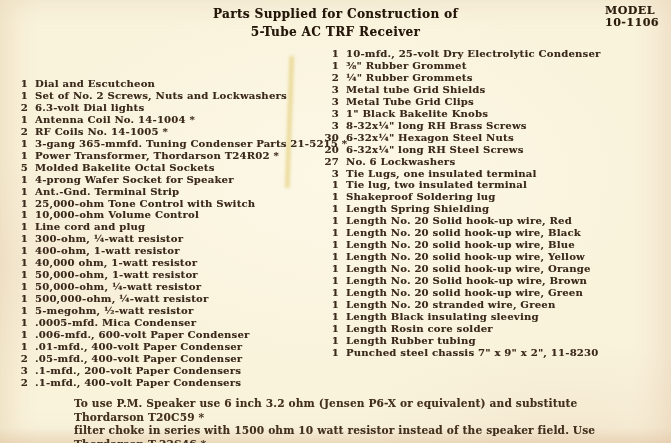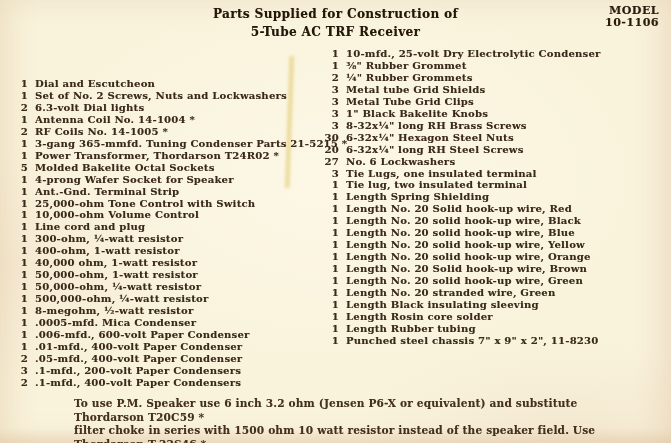--- a/index.html
+++ b/index.html
@@ -27,21 +27,21 @@
   }
   .title-block{
     position:absolute;top:5px;left:0;width:671px;text-align:center;
   }
   .title-line{
     font-size:12px;font-weight:700;color:#241608;letter-spacing:0.4px;
     line-height:18px;
     text-shadow:0.3px 0.3px 0 rgba(36,22,8,0.45);
   }
   .model-block{
-    position:absolute;top:5px;right:12px;text-align:right;
+    position:absolute;top:5px;right:12px;text-align:left;
   }
   .model-line{
     font-size:11px;font-weight:700;color:#2c1c0c;letter-spacing:0.5px;line-height:12px;
     text-shadow:0.3px 0.3px 0 rgba(36,22,8,0.4);
   }
   .columns{position:absolute;top:48px;left:0;width:671px;}
   .col{position:absolute;top:0;}
   .col-left{left:12px;width:318px;margin-top:30px;}
   .col-right{left:317px;width:330px;}
   .row{
@@ -90,41 +90,42 @@
         <div class="row"><span class="qty">1</span><span class="desc">Ant.-Gnd. Terminal Strip</span></div>
         <div class="row"><span class="qty">1</span><span class="desc">25,000-ohm Tone Control with Switch</span></div>
         <div class="row"><span class="qty">1</span><span class="desc">10,000-ohm Volume Control</span></div>
         <div class="row"><span class="qty">1</span><span class="desc">Line cord and plug</span></div>
         <div class="row"><span class="qty">1</span><span class="desc">300-ohm, ¼-watt resistor</span></div>
         <div class="row"><span class="qty">1</span><span class="desc">400-ohm, 1-watt resistor</span></div>
         <div class="row"><span class="qty">1</span><span class="desc">40,000 ohm, 1-watt resistor</span></div>
         <div class="row"><span class="qty">1</span><span class="desc">50,000-ohm, 1-watt resistor</span></div>
         <div class="row"><span class="qty">1</span><span class="desc">50,000-ohm, ¼-watt resistor</span></div>
         <div class="row"><span class="qty">1</span><span class="desc">500,000-ohm, ¼-watt resistor</span></div>
-        <div class="row"><span class="qty">1</span><span class="desc">8-megohm, ½-watt resistor</span></div>
+        <div class="row"><span class="qty">1</span><span class="desc">5-megohm, ½-watt resistor</span></div>
         <div class="row"><span class="qty">1</span><span class="desc">.0005-mfd. Mica Condenser</span></div>
         <div class="row"><span class="qty">1</span><span class="desc">.006-mfd., 600-volt Paper Condenser</span></div>
         <div class="row"><span class="qty">1</span><span class="desc">.01-mfd., 400-volt Paper Condenser</span></div>
         <div class="row"><span class="qty">2</span><span class="desc">.05-mfd., 400-volt Paper Condenser</span></div>
         <div class="row"><span class="qty">3</span><span class="desc">.1-mfd., 200-volt Paper Condensers</span></div>
         <div class="row"><span class="qty">2</span><span class="desc">.1-mfd., 400-volt Paper Condensers</span></div>
       </div>
     <div class="col col-right">
         <div class="row"><span class="qty">1</span><span class="desc">10-mfd., 25-volt Dry Electrolytic Condenser</span></div>
         <div class="row"><span class="qty">1</span><span class="desc">⅜" Rubber Grommet</span></div>
         <div class="row"><span class="qty">2</span><span class="desc">¼" Rubber Grommets</span></div>
         <div class="row"><span class="qty">3</span><span class="desc">Metal tube Grid Shields</span></div>
         <div class="row"><span class="qty">3</span><span class="desc">Metal Tube Grid Clips</span></div>
         <div class="row"><span class="qty">3</span><span class="desc">1" Black Bakelite Knobs</span></div>
         <div class="row"><span class="qty">3</span><span class="desc">8-32x¼" long RH Brass Screws</span></div>
         <div class="row"><span class="qty">30</span><span class="desc">6-32x¼" Hexagon Steel Nuts</span></div>
         <div class="row"><span class="qty">20</span><span class="desc">6-32x¼" long RH Steel Screws</span></div>
         <div class="row"><span class="qty">27</span><span class="desc">No. 6 Lockwashers</span></div>
         <div class="row"><span class="qty">3</span><span class="desc">Tie Lugs, one insulated terminal</span></div>
         <div class="row"><span class="qty">1</span><span class="desc">Tie lug, two insulated terminal</span></div>
+        <div class="row"><span class="qty">1</span><span class="desc">Shakeproof Soldering lug</span></div>
         <div class="row"><span class="qty">1</span><span class="desc">Length Spring Shielding</span></div>
         <div class="row"><span class="qty">1</span><span class="desc">Length No. 20 Solid hook-up wire, Red</span></div>
         <div class="row"><span class="qty">1</span><span class="desc">Length No. 20 solid hook-up wire, Black</span></div>
         <div class="row"><span class="qty">1</span><span class="desc">Length No. 20 solid hook-up wire, Blue</span></div>
         <div class="row"><span class="qty">1</span><span class="desc">Length No. 20 solid hook-up wire, Yellow</span></div>
         <div class="row"><span class="qty">1</span><span class="desc">Length No. 20 solid hook-up wire, Orange</span></div>
         <div class="row"><span class="qty">1</span><span class="desc">Length No. 20 Solid hook-up wire, Brown</span></div>
         <div class="row"><span class="qty">1</span><span class="desc">Length No. 20 solid hook-up wire, Green</span></div>
         <div class="row"><span class="qty">1</span><span class="desc">Length No. 20 stranded wire, Green</span></div>
         <div class="row"><span class="qty">1</span><span class="desc">Length Black insulating sleeving</span></div>

